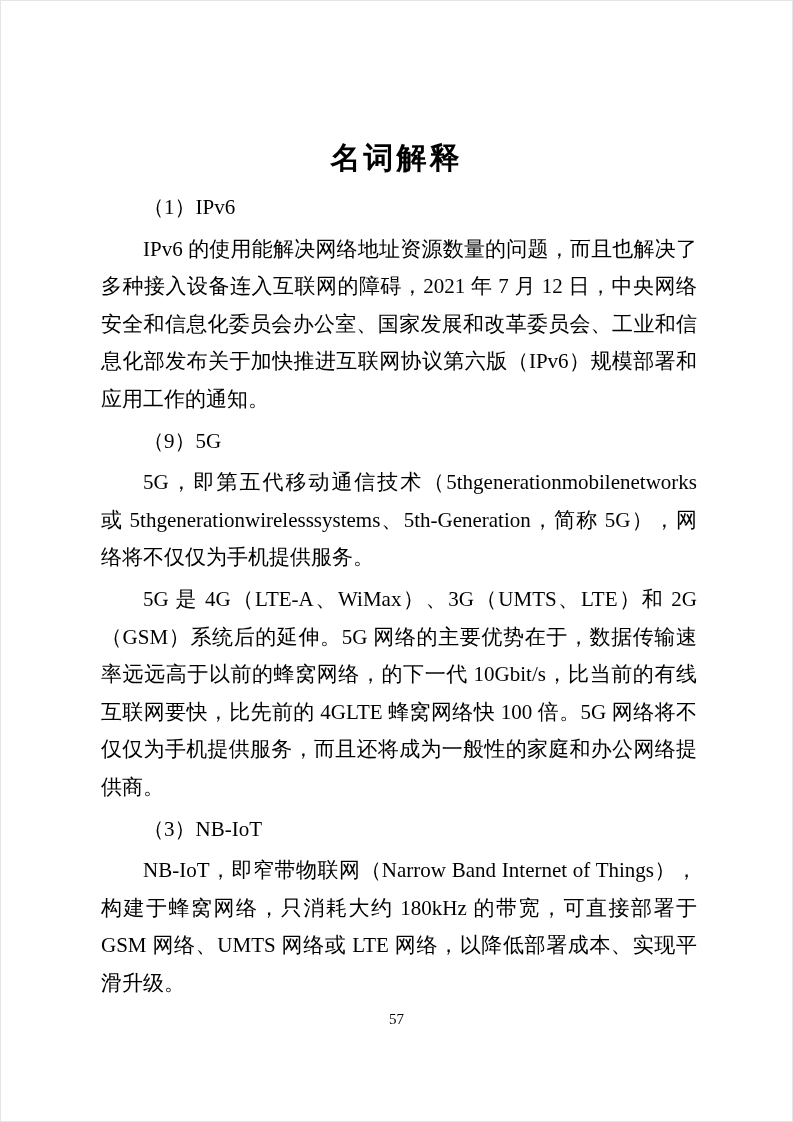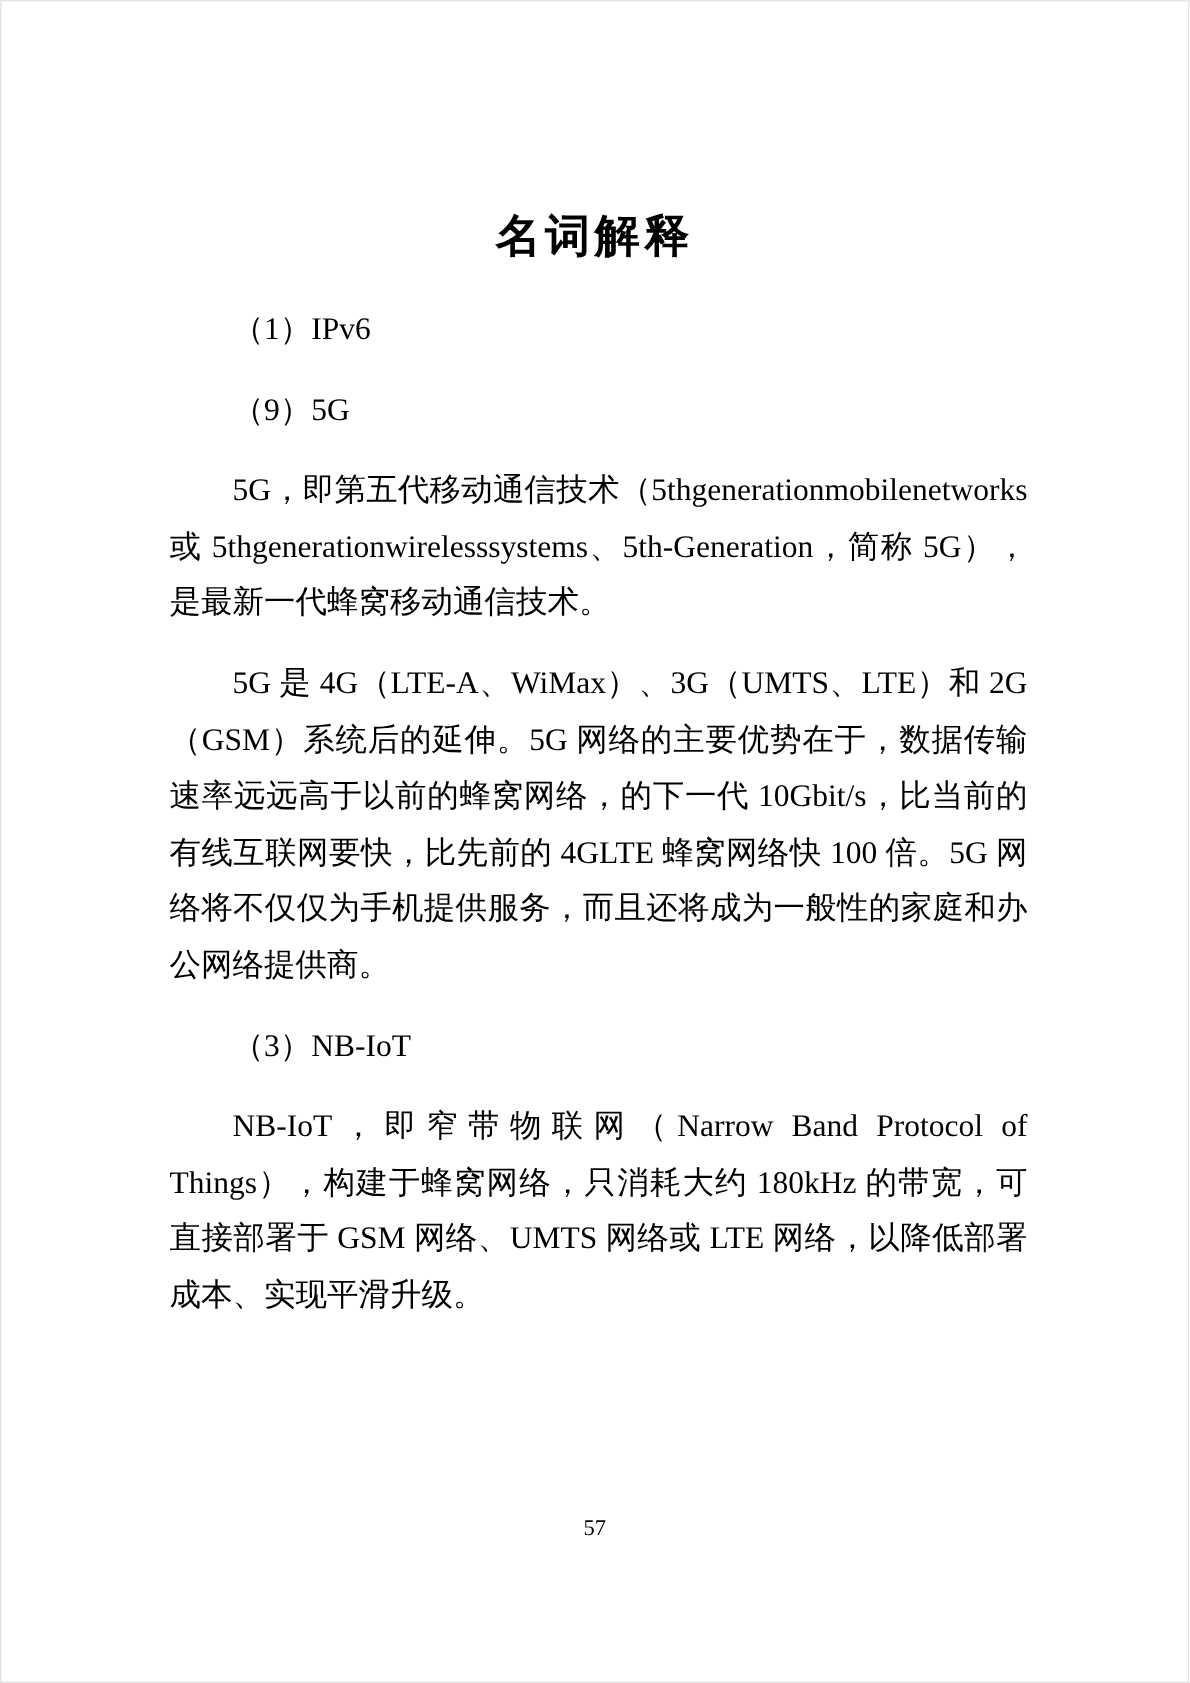--- a/index.html
+++ b/index.html
@@ -30,21 +30,21 @@
     font-weight: 700;
     letter-spacing: 3px;
   }
   .content {
     position: absolute;
     top: 184px;
     left: 96px;
     width: 604px;
   }
   .content p {
-    margin: 16px;
+    margin: 4px;
     font-size: 21px;
     line-height: 37.6px;
     text-indent: 2em;
   }
   .content p.section-heading {
     text-align: left;
   }
   .content p.para {
     text-align: justify;
     text-justify: inter-ideograph;
@@ -63,30 +63,31 @@
 <body>
 
 <div class="page">
 
   <h1 class="doc-title">名词解释</h1>
 
   <div class="content">
 
     <section>
       <p class="section-heading">（1）IPv6</p>
+      <p class="para">IPv6 的使用能解决网络地址资源数量的问题，而且也解决了多种接入设备连入互联网的障碍，2021 年 7 月 12 日，中央网络安全和信息化委员会办公室、国家发展和改革委员会、工业和信息化部发布关于加快推进互联网协议第六版（IPv6）规模部署和应用工作的通知。</p>
     </section>
 
     <section>
       <p class="section-heading">（9）5G</p>
-      <p class="para">5G，即第五代移动通信技术（5thgenerationmobilenetworks 或 5thgenerationwirelesssystems、5th-Generation，简称 5G），是最新一代蜂窝移动通信技术。</p>
+      <p class="para">5G，即第五代移动通信技术（5thgenerationmobilenetworks 或 5thgenerationwirelesssystems、5th-Generation，简称 5G），网络将不仅仅为手机提供服务。</p>
       <p class="para">5G 是 4G（LTE-A、WiMax）、3G（UMTS、LTE）和 2G（GSM）系统后的延伸。5G 网络的主要优势在于，数据传输速率远远高于以前的蜂窝网络，的下一代 10Gbit/s，比当前的有线互联网要快，比先前的 4GLTE 蜂窝网络快 100 倍。5G 网络将不仅仅为手机提供服务，而且还将成为一般性的家庭和办公网络提供商。</p>
     </section>
 
     <section>
       <p class="section-heading">（3）NB-IoT</p>
-      <p class="para">NB-IoT，即窄带物联网（Narrow Band Protocol of Things），构建于蜂窝网络，只消耗大约 180kHz 的带宽，可直接部署于 GSM 网络、UMTS 网络或 LTE 网络，以降低部署成本、实现平滑升级。</p>
+      <p class="para">NB-IoT，即窄带物联网（Narrow Band Internet of Things），构建于蜂窝网络，只消耗大约 180kHz 的带宽，可直接部署于 GSM 网络、UMTS 网络或 LTE 网络，以降低部署成本、实现平滑升级。</p>
     </section>
 
   </div>
 
   <div class="page-number">57</div>
 
 </div>
 
 </body></html>

